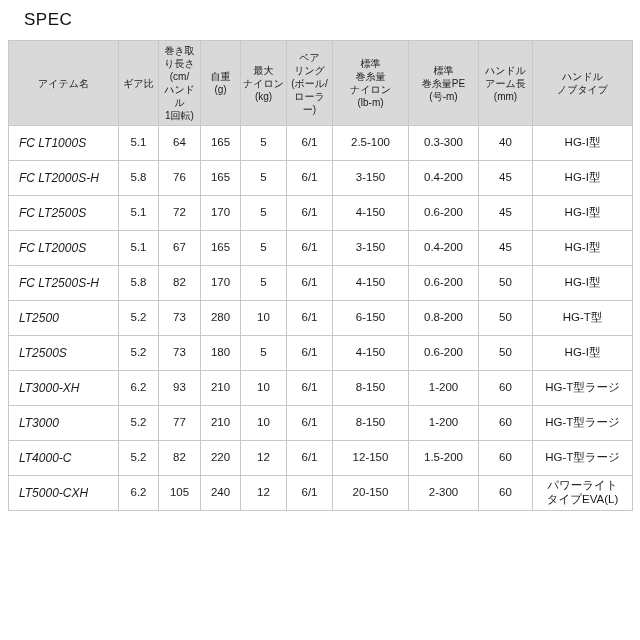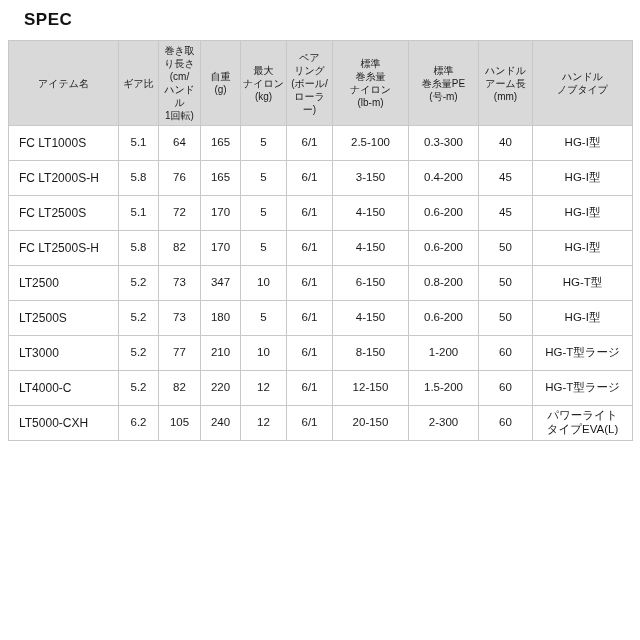--- a/index.html
+++ b/index.html
@@ -17,21 +17,21 @@
     font-family: "Liberation Sans", "DejaVu Sans", sans-serif;
     color: var(--text);
   }
   .page {
     width: 640px;
     height: 640px;
     padding: 8px;
   }
   .title {
     font-size: 17px;
-    font-weight: 700;
+    font-weight: 400;
     letter-spacing: 0.5px;
     color: #111;
     margin: 2px 0 10px 16px;
   }
   table.spec {
     border-collapse: collapse;
     table-layout: fixed;
     width: 624px;
     background: var(--row-bg);
   }
@@ -56,20 +56,21 @@
     text-align: center;
     vertical-align: middle;
     height: 35px;
     padding: 2px 1px;
     line-height: 1.2;
   }
   table.spec td.item {
     text-align: left;
     padding-left: 10px;
     font-size: 12px;
+    font-style: italic;
   }
   
   col.c0 { width: 110px; }
   col.c1 { width: 40px; }
   col.c2 { width: 42px; }
   col.c3 { width: 40px; }
   col.c4 { width: 46px; }
   col.c5 { width: 46px; }
   col.c6 { width: 76px; }
   col.c7 { width: 70px; }
@@ -158,54 +159,78 @@
           <td>72</td>
           <td>170</td>
           <td>5</td>
           <td>6/1</td>
           <td>4-150</td>
           <td>0.6-200</td>
           <td>45</td>
           <td>HG-I型</td>
         </tr>
         <tr>
+          <td class="item">FC LT2000S</td>
+          <td>5.1</td>
+          <td>67</td>
+          <td>165</td>
+          <td>5</td>
+          <td>6/1</td>
+          <td>3-150</td>
+          <td>0.4-200</td>
+          <td>45</td>
+          <td>HG-I型</td>
+        </tr>
+        <tr>
           <td class="item">FC LT2500S-H</td>
           <td>5.8</td>
           <td>82</td>
           <td>170</td>
           <td>5</td>
           <td>6/1</td>
           <td>4-150</td>
           <td>0.6-200</td>
           <td>50</td>
           <td>HG-I型</td>
         </tr>
         <tr>
           <td class="item">LT2500</td>
           <td>5.2</td>
           <td>73</td>
-          <td>347</td>
+          <td>280</td>
           <td>10</td>
           <td>6/1</td>
           <td>6-150</td>
           <td>0.8-200</td>
           <td>50</td>
           <td>HG-T型</td>
         </tr>
         <tr>
           <td class="item">LT2500S</td>
           <td>5.2</td>
           <td>73</td>
           <td>180</td>
           <td>5</td>
           <td>6/1</td>
           <td>4-150</td>
           <td>0.6-200</td>
           <td>50</td>
           <td>HG-I型</td>
+        </tr>
+        <tr>
+          <td class="item">LT3000-XH</td>
+          <td>6.2</td>
+          <td>93</td>
+          <td>210</td>
+          <td>10</td>
+          <td>6/1</td>
+          <td>8-150</td>
+          <td>1-200</td>
+          <td>60</td>
+          <td>HG-T型ラージ</td>
         </tr>
         <tr>
           <td class="item">LT3000</td>
           <td>5.2</td>
           <td>77</td>
           <td>210</td>
           <td>10</td>
           <td>6/1</td>
           <td>8-150</td>
           <td>1-200</td>

